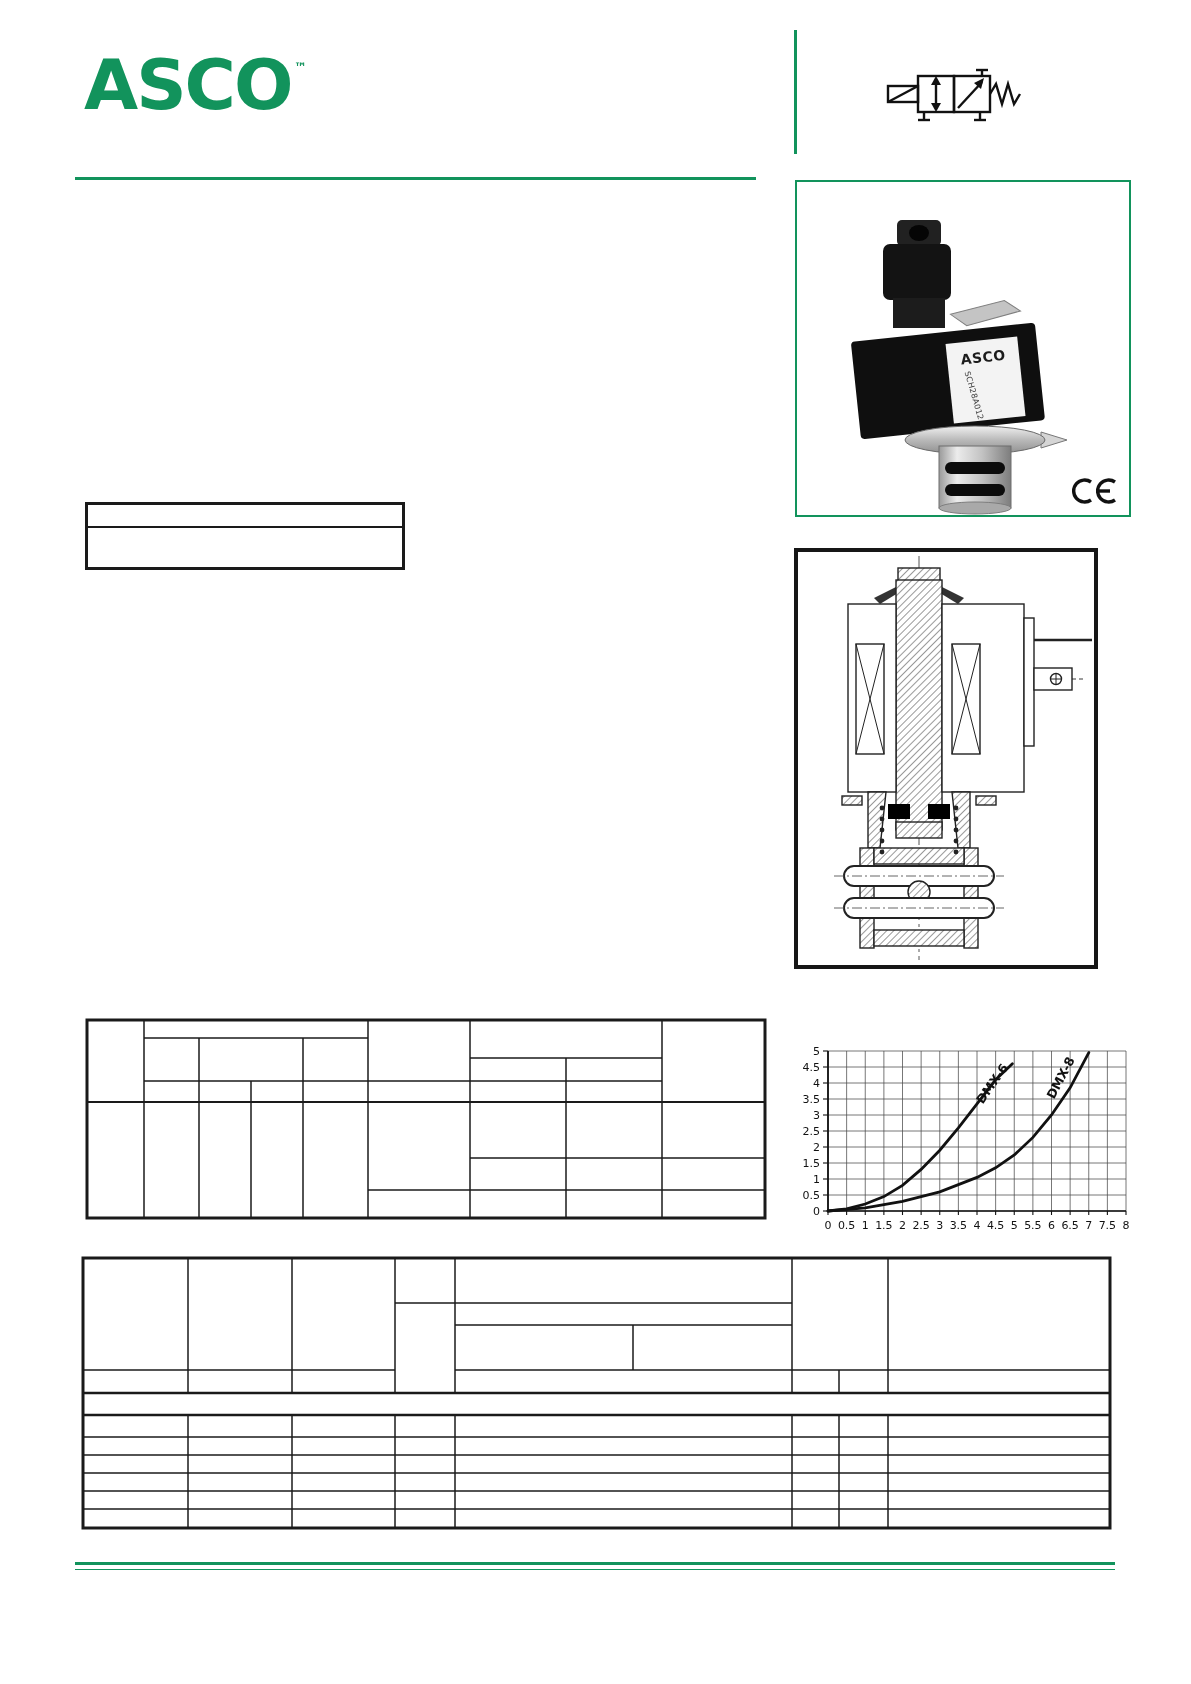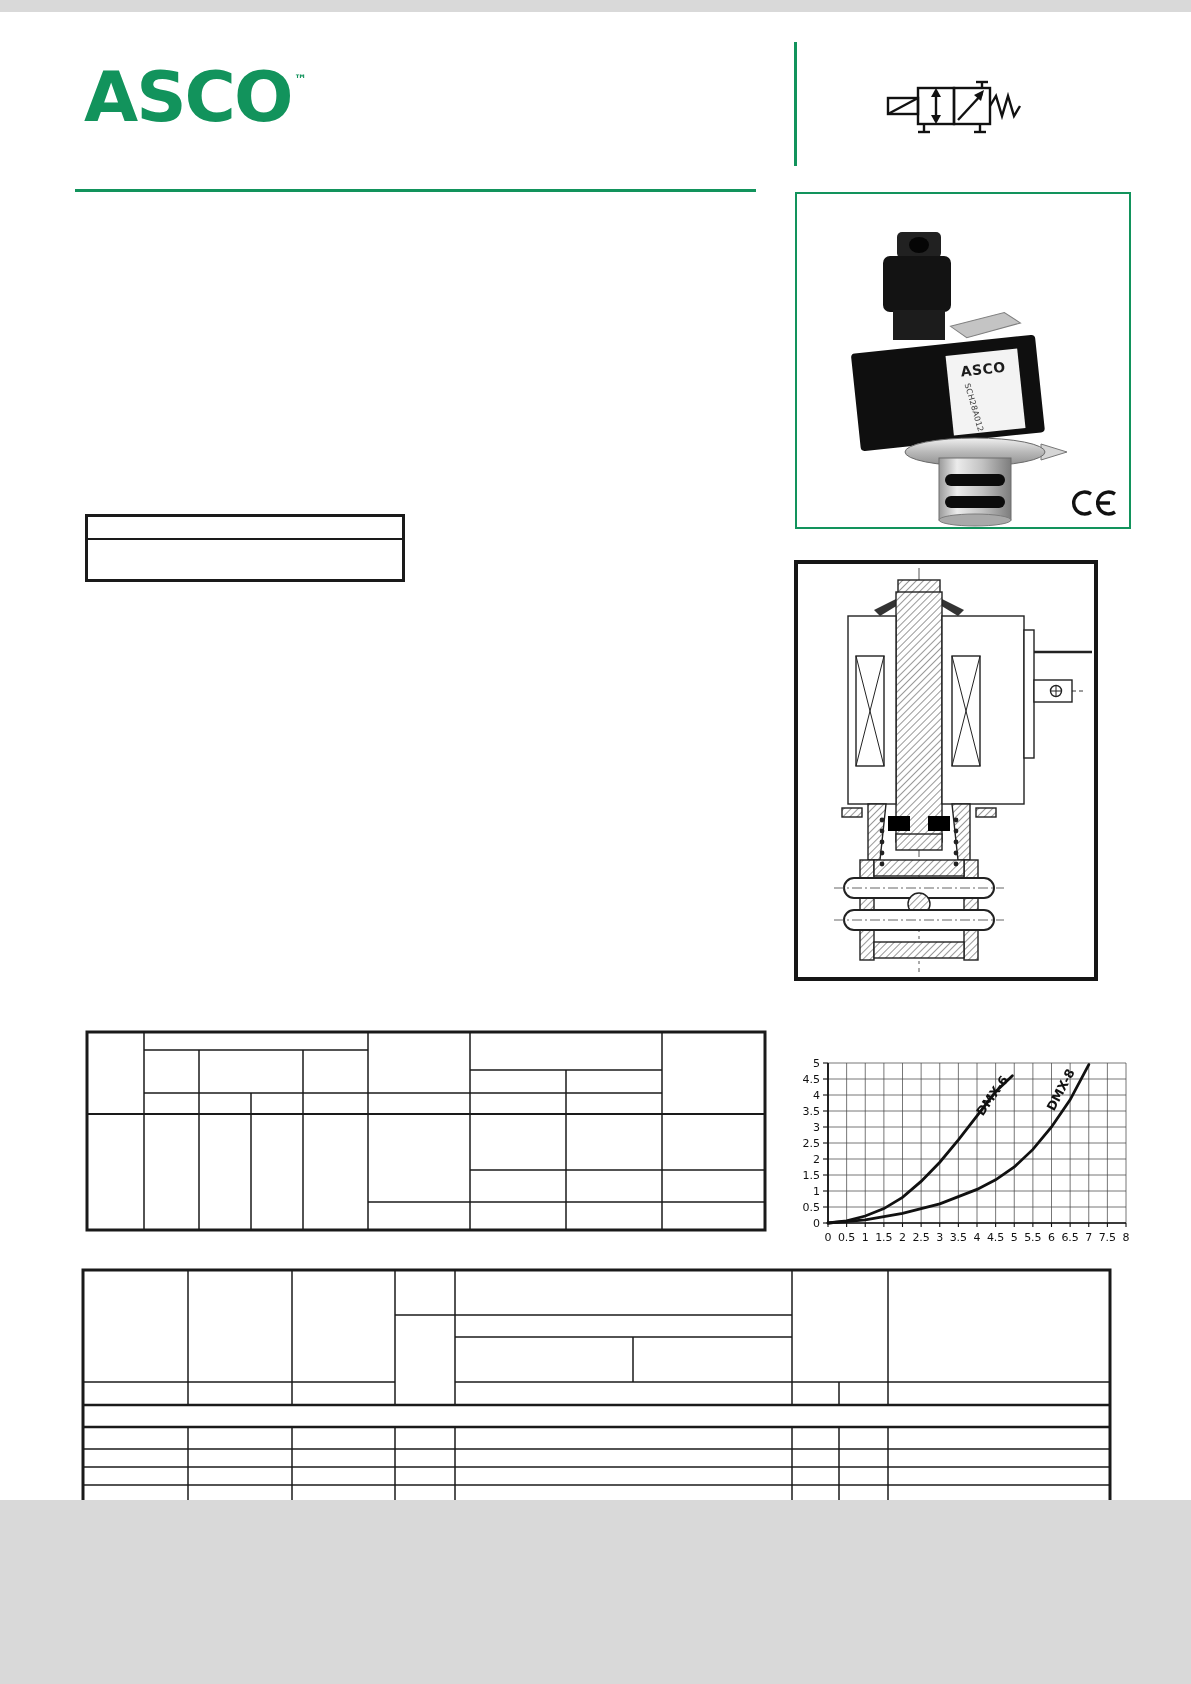--- a/index.html
+++ b/index.html
@@ -1,16 +1,16 @@
 <!DOCTYPE html>
 <html style="--green: #12935c;"><head>
 <meta charset="utf-8">
 <style>
   html,body{margin:0;padding:0;background:#d9d9d9;}
-  #page{position:relative;width:1191px;height:1488px;background:#fff;margin:12px auto;
+  #page{position:relative;width:1191px;height:1684px;background:#fff;margin:0 auto;
         font-family:"DejaVu Sans",sans-serif;overflow:hidden;}
   .abs{position:absolute;}
   #logo{left:84px;top:50px;font-size:70px;font-weight:900;letter-spacing:-2px;
         color:var(--green,#12935c);line-height:1;}
   #tm{left:294px;top:60px;font-size:13px;font-weight:700;color:var(--green,#12935c);}
   #toprule{left:75px;top:177px;width:681px;height:3px;background:var(--green,#12935c);}
   #topvline{left:794px;top:30px;width:3px;height:124px;background:var(--green,#12935c);}
   #valvesymbol{left:876px;top:66px;}
   #photobox{left:795px;top:180px;width:332px;height:333px;border:2.5px solid var(--green,#12935c);}
   #cemark{right:8px;bottom:8px;}

